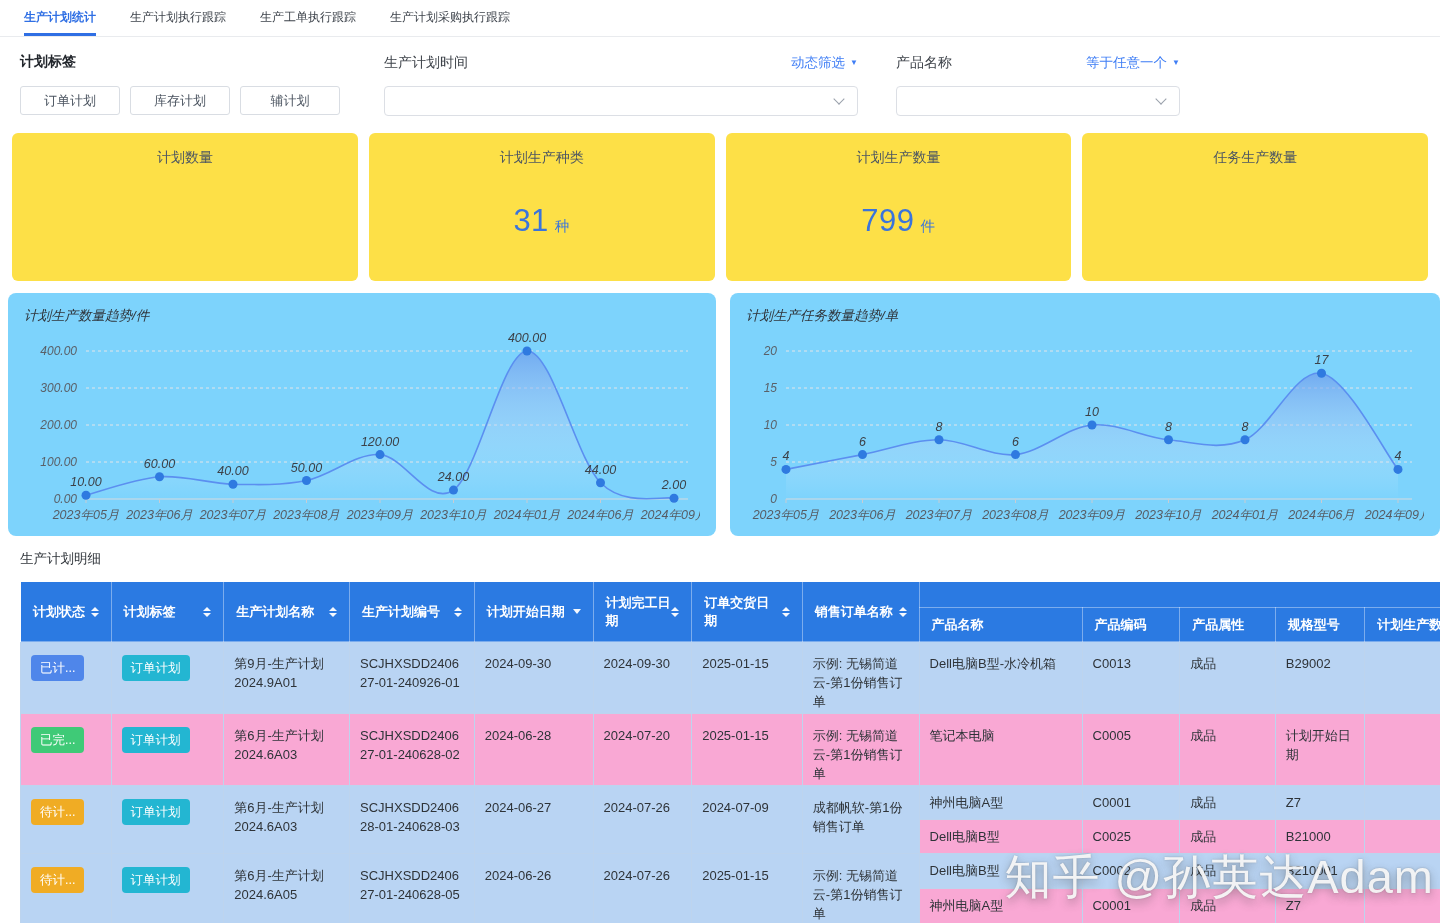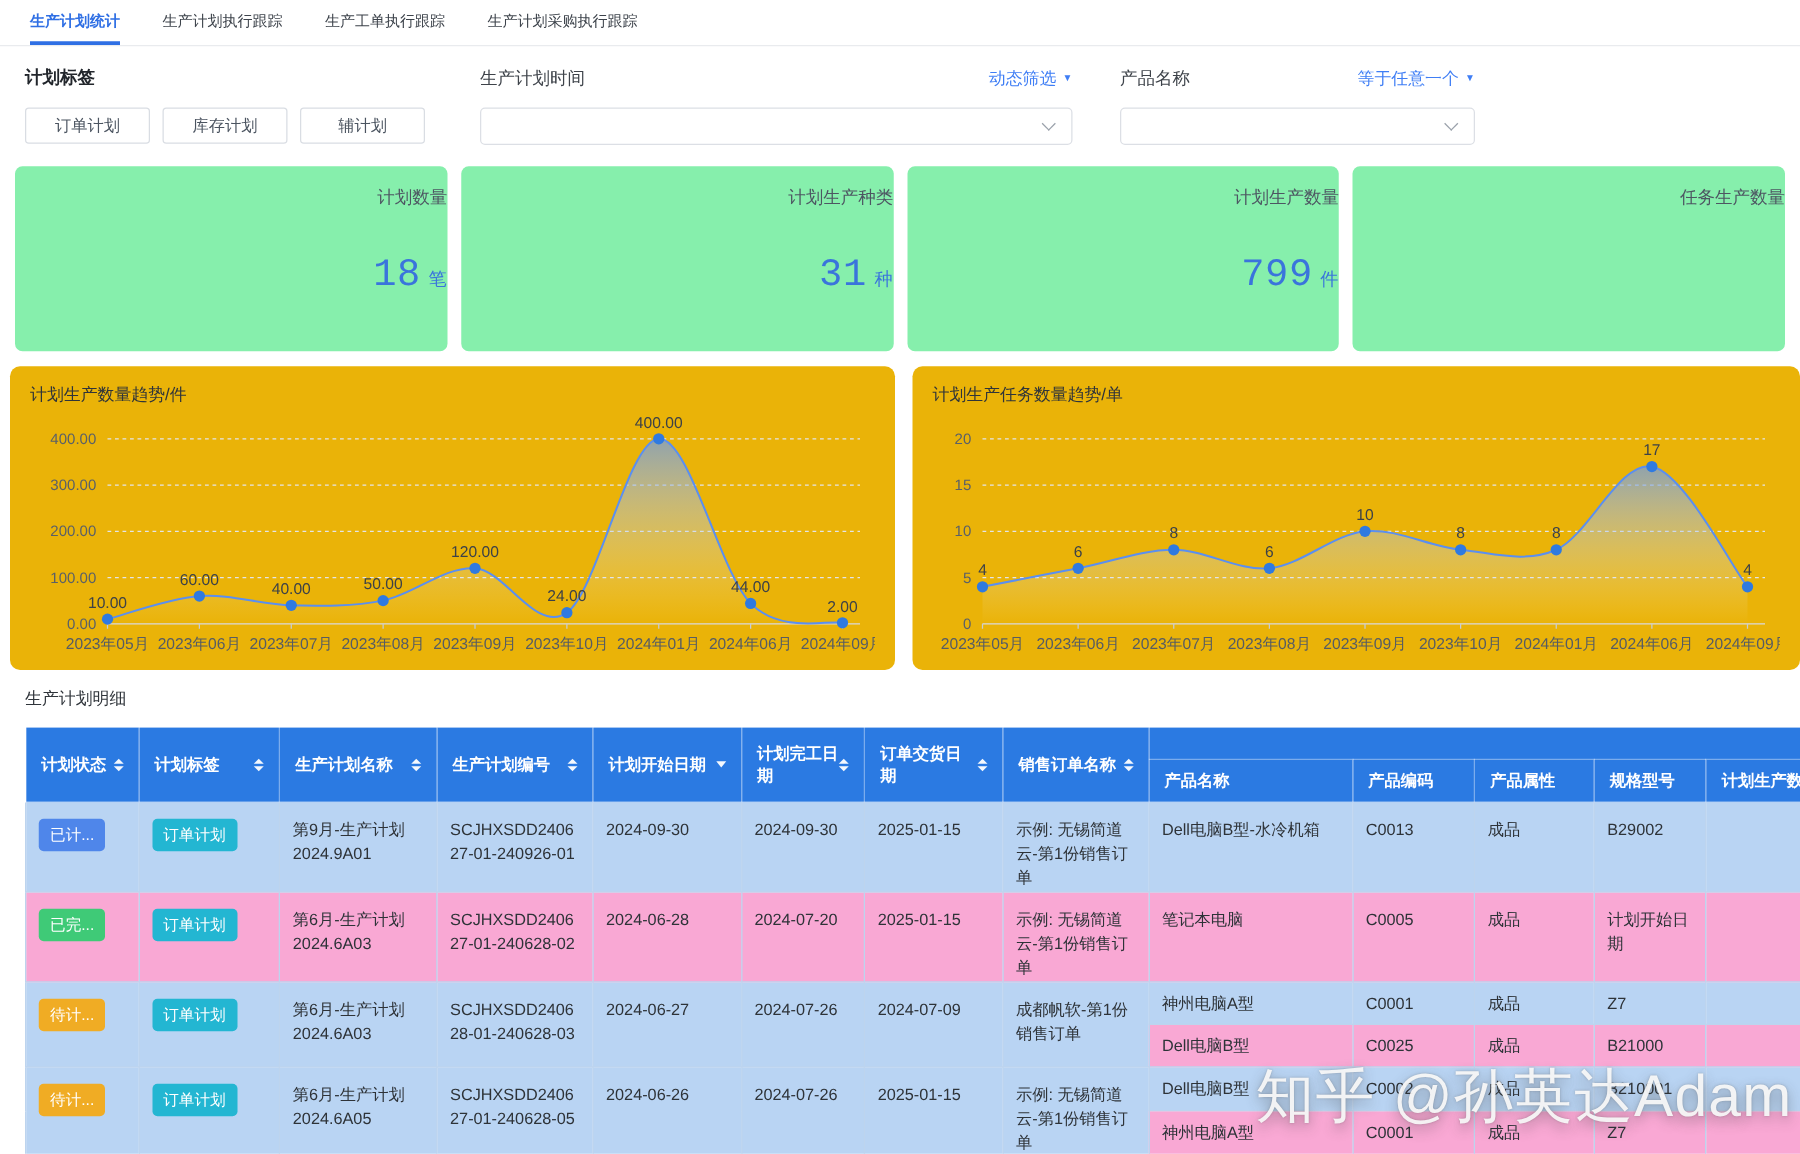--- a/index.html
+++ b/index.html
@@ -20,28 +20,28 @@
   .filter-head { display:flex; justify-content:space-between; align-items:center; height:20px; font-size:14px; color:#3e434a; }
   .filter-link { color:var(--link); font-size:13.5px; display:flex; align-items:center; gap:5px; cursor:pointer; }
   .filter-link .tri { font-size:8px; line-height:1; }
   .tagrow { display:flex; gap:10px; margin-top:13px; }
   .tagbtn { width:100px; height:29px; background:#fff; border:1px solid #d9dde3; border-radius:3px; font-size:13px; color:#4b5460; display:flex; align-items:center; justify-content:center; cursor:pointer; }
   .selectbox { margin-top:13px; height:30px; background:#fff; border:1px solid #dcdfe5; border-radius:4px; display:flex; align-items:center; justify-content:flex-end; padding:0 14px; cursor:pointer; }
   .chev { width:8px; height:8px; border-right:1.5px solid #9aa1ab; border-bottom:1.5px solid #9aa1ab; transform:rotate(45deg); margin-top:-4px; }
 
   
   .stats { display:flex; gap:11px; padding:17px 12px 0; }
-  .stat-card { flex:1; height:148px; background:#86efac; border-radius:6px; text-align:right;font-family:Liberation Mono, monospace; }
+  .stat-card { flex:1; height:148px; background:#fde047; border-radius:6px; text-align:center; }
   .stat-label { margin-top:16px; font-size:14px; color:#4d5662; }
   .stat-value { margin-top:36px; color:var(--statblue); font-size:31px; letter-spacing:.5px; }
   .stat-unit { font-size:14.5px; margin-left:6px; }
 
   
   .charts { display:flex; gap:14px; margin:12px 0 0 8px; }
-  .chart-panel { background:#eab308; border-radius:8px; height:243px; padding:13px 16px 0; }
+  .chart-panel { background:#7dd3fc; border-radius:8px; height:243px; padding:13px 16px 0;font-style:italic; }
   .chart-panel.left { width:708px; }
   .chart-panel.right { width:710px; }
   .chart-title { font-size:13.5px; color:#2f343a; margin:1px 0 6px; }
 
   
   .table-sec { margin:14px 0 0 20px; }
   .table-title { font-size:13.5px; color:#2f343a; margin-bottom:13px; }
   .table-wrap { width:1420px; overflow:hidden; }
   table { border-collapse:collapse; table-layout:fixed; width:1436px; }
   thead th { background:var(--headblue); color:#fff; font-size:13px; font-weight:700; text-align:left; padding:0 12px; border:1px solid rgba(255,255,255,.38); }
@@ -104,21 +104,20 @@
     </div>
     <div class="selectbox">
       <span class="chev"></span>
     </div>
   </div>
 </section>
 
 <section class="stats">
     <div class="stat-card">
       <div class="stat-label">计划数量</div>
-      <div class="stat-value">18<span class="stat-unit">笔</span></div>
     </div>
     <div class="stat-card">
       <div class="stat-label">计划生产种类</div>
       <div class="stat-value">31<span class="stat-unit">种</span></div>
     </div>
     <div class="stat-card">
       <div class="stat-label">计划生产数量</div>
       <div class="stat-value">799<span class="stat-unit">件</span></div>
     </div>
     <div class="stat-card">

